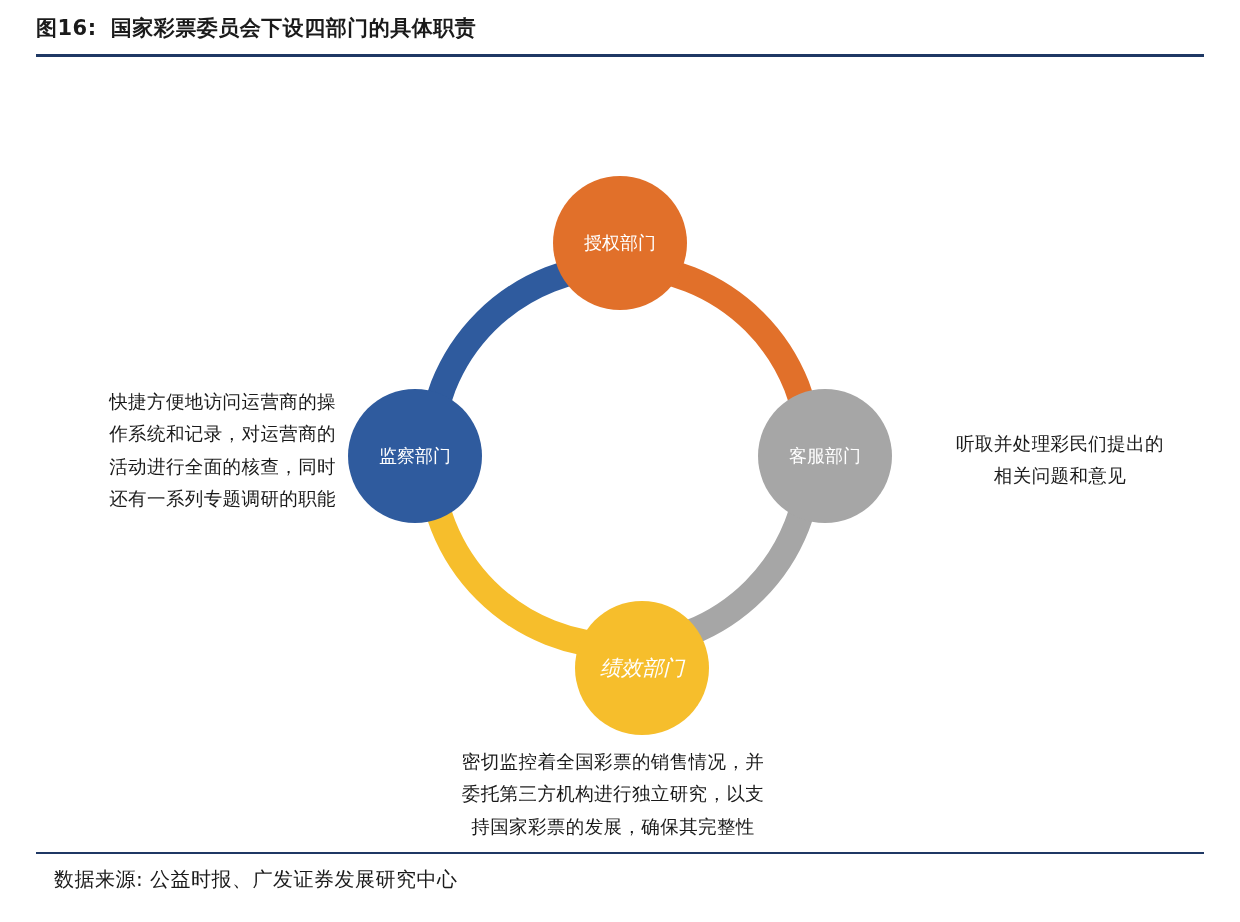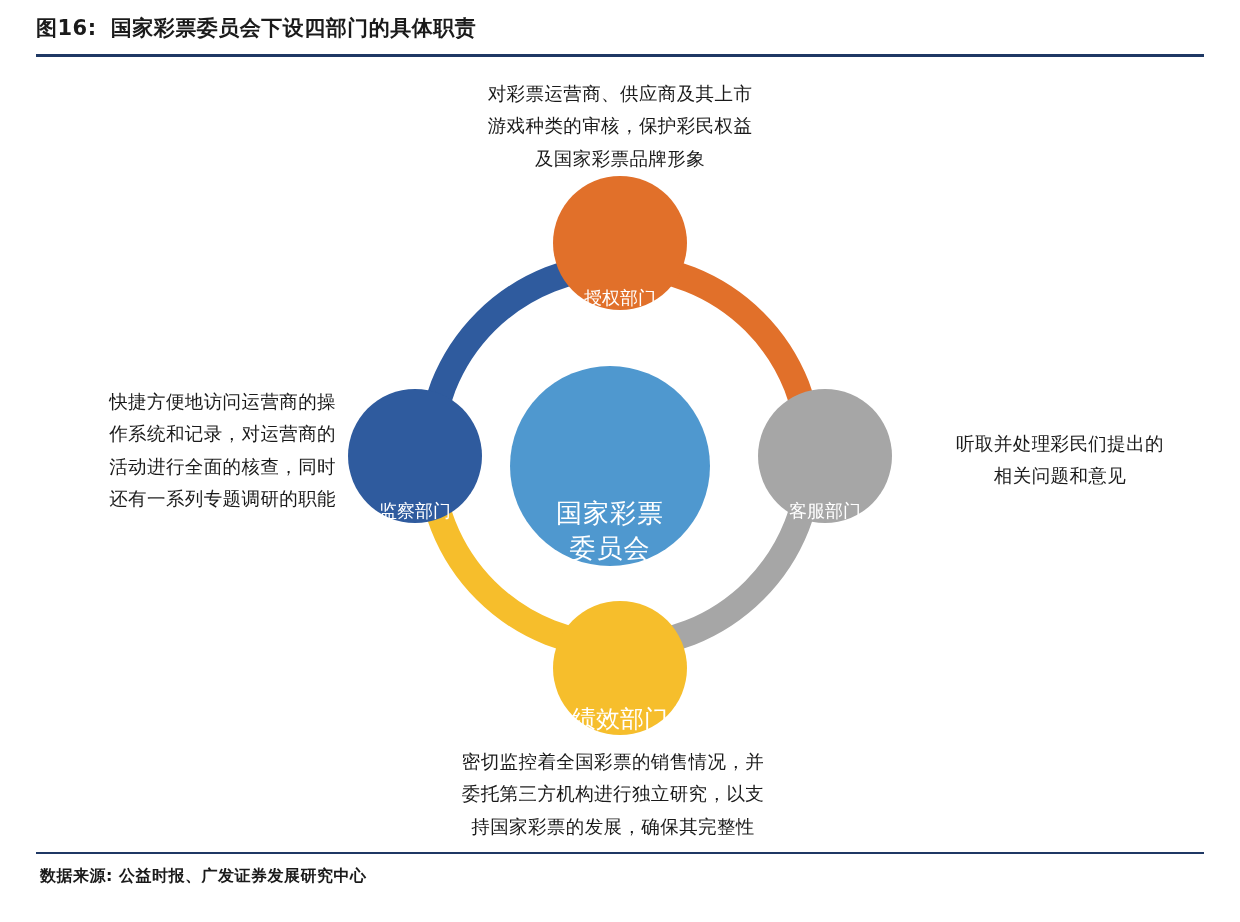--- a/index.html
+++ b/index.html
@@ -41,24 +41,24 @@
   .rule-bottom {
     position: absolute;
     left: 36px;
     top: 852px;
     width: 1168px;
     height: 2px;
     background: #1f3864;
   }
   .source {
     position: absolute;
-    left: 40px;
+    left: 54px;
     top: 866px;
-    font-size: 16px;
-    font-weight: bold;
+    font-size: 20px;
+    font-weight: normal;
     letter-spacing: 0.5px;
     white-space: nowrap;
   }
 
   
   .stage {
     position: absolute;
     left: 0;
     top: 56px;
     width: 1240px;
@@ -68,21 +68,21 @@
     position: absolute;
     left: 0;
     top: 0;
   }
 
   
   .node {
     position: absolute;
     border-radius: 50%;
     display: flex;
-    align-items: flex-end;
+    align-items: center;
     justify-content: center;
     text-align: center;
     color: #ffffff;
     line-height: 1.35;
     box-sizing: border-box;
   }
   .node-center {
     left: 510px;
     top: 310px;
     width: 200px;
@@ -109,26 +109,27 @@
   }
   .node-right {
     left: 758px;
     top: 333px;
     width: 134px;
     height: 134px;
     background: #a6a6a6;
     font-size: 18px;
   }
   .node-bottom {
-    left: 553px;
+    left: 575px;
     top: 545px;
     width: 134px;
     height: 134px;
     background: #f6be2c;
-    font-size: 24px;
+    font-size: 21px;
+    font-style: italic;
   }
 
   
   .caption {
     position: absolute;
     font-size: 18.5px;
     line-height: 1.75;
     letter-spacing: 0.4px;
     color: #1a1a1a;
     white-space: pre-line;
@@ -173,44 +174,37 @@
 
     <path d="M 620 210 A 190 190 0 0 1 810 400" fill="none" stroke="#e1702a" stroke-width="26"></path>
 
     <path d="M 810 400 A 190 190 0 0 1 620 590" fill="none" stroke="#a6a6a6" stroke-width="26"></path>
 
     <path d="M 620 590 A 190 190 0 0 1 430 400" fill="none" stroke="#f6be2c" stroke-width="26"></path>
 
     <path d="M 430 400 A 190 190 0 0 1 620 210" fill="none" stroke="#2f5b9e" stroke-width="26"></path>
   </svg>
 
-  <div class="node node-center">
-    <span style="white-space: pre-line;">国家彩票
-委员会</span>
-  </div>
 
   <div class="node node-top">
     <span>授权部门</span>
   </div>
 
   <div class="node node-right">
     <span>客服部门</span>
   </div>
 
   <div class="node node-left">
     <span>监察部门</span>
   </div>
 
   <div class="node node-bottom">
     <span>绩效部门</span>
   </div>
 
-  <div class="caption cap-top">对彩票运营商、供应商及其上市
-游戏种类的审核，保护彩民权益
-及国家彩票品牌形象</div>
   <div class="caption cap-left">快捷方便地访问运营商的操
 作系统和记录，对运营商的
 活动进行全面的核查，同时
 还有一系列专题调研的职能</div>
   <div class="caption cap-right">听取并处理彩民们提出的
 相关问题和意见</div>
   <div class="caption cap-bottom">密切监控着全国彩票的销售情况，并
 委托第三方机构进行独立研究，以支
 持国家彩票的发展，确保其完整性</div>
 </div>

